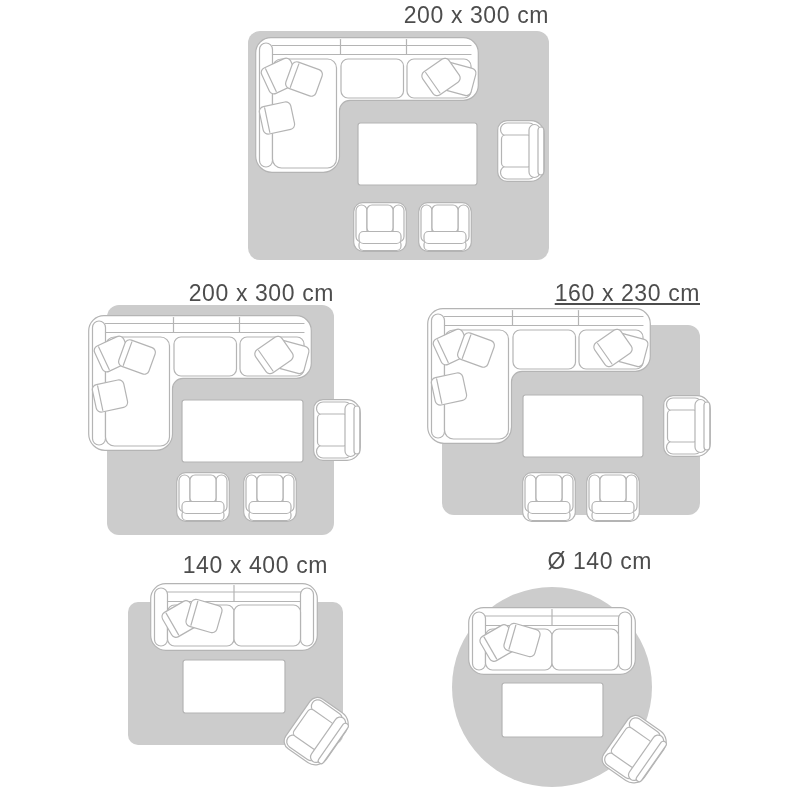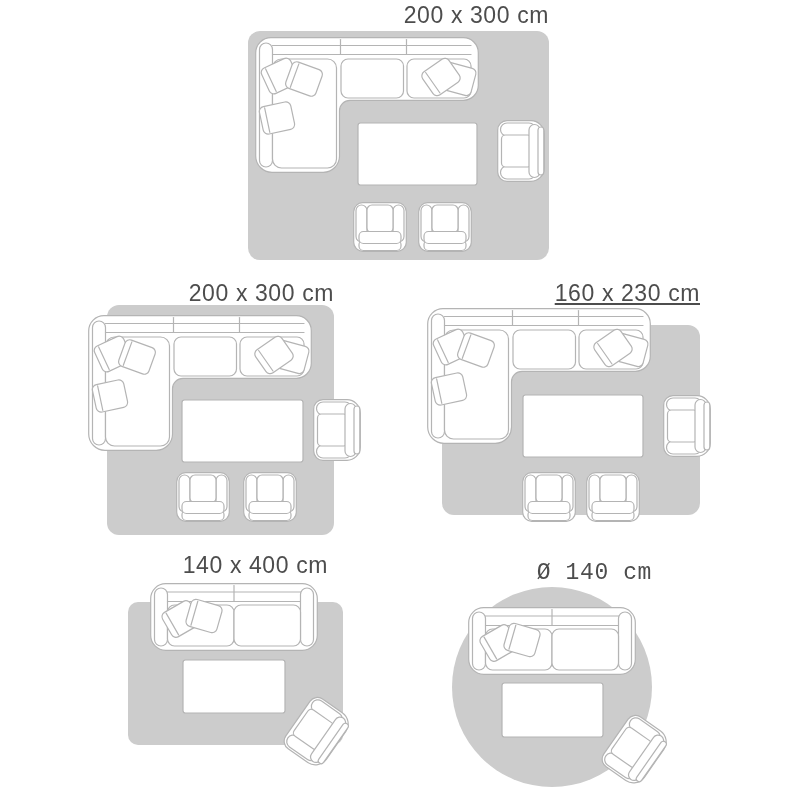--- a/index.html
+++ b/index.html
@@ -46,21 +46,21 @@
     stroke-linecap: round;
   }
 </style>
 </head>
 <body>
 
 <div class="size-label" style="left:248px; top:2px;   width:301px;">200 x 300 cm</div>
 <div class="size-label" style="left:107px; top:280px; width:227px;">200 x 300 cm</div>
 <div class="size-label" style="left:442px; top:280px; width:258px;text-decoration:underline;">160 x 230 cm</div>
 <div class="size-label" style="left:110px; top:552px; width:218px;">140 x 400 cm</div>
-<div class="size-label" style="left:452px; top:560px; width:200px;font-family:Liberation Mono, monospace;">Ø 140 cm</div>
+<div class="size-label" style="left:452px; top:548px; width:200px;">Ø 140 cm</div>
 
 <svg id="canvas" width="800" height="800" viewBox="0 0 800 800">
   <defs>
 
     <g id="pillow">
       <rect class="furn" x="-16" y="-14" width="32" height="28" rx="5"></rect>
       <line class="ln" x1="-10" y1="-12.5" x2="-10" y2="12.5"></line>
     </g>
 
     <g id="corner-sofa">

